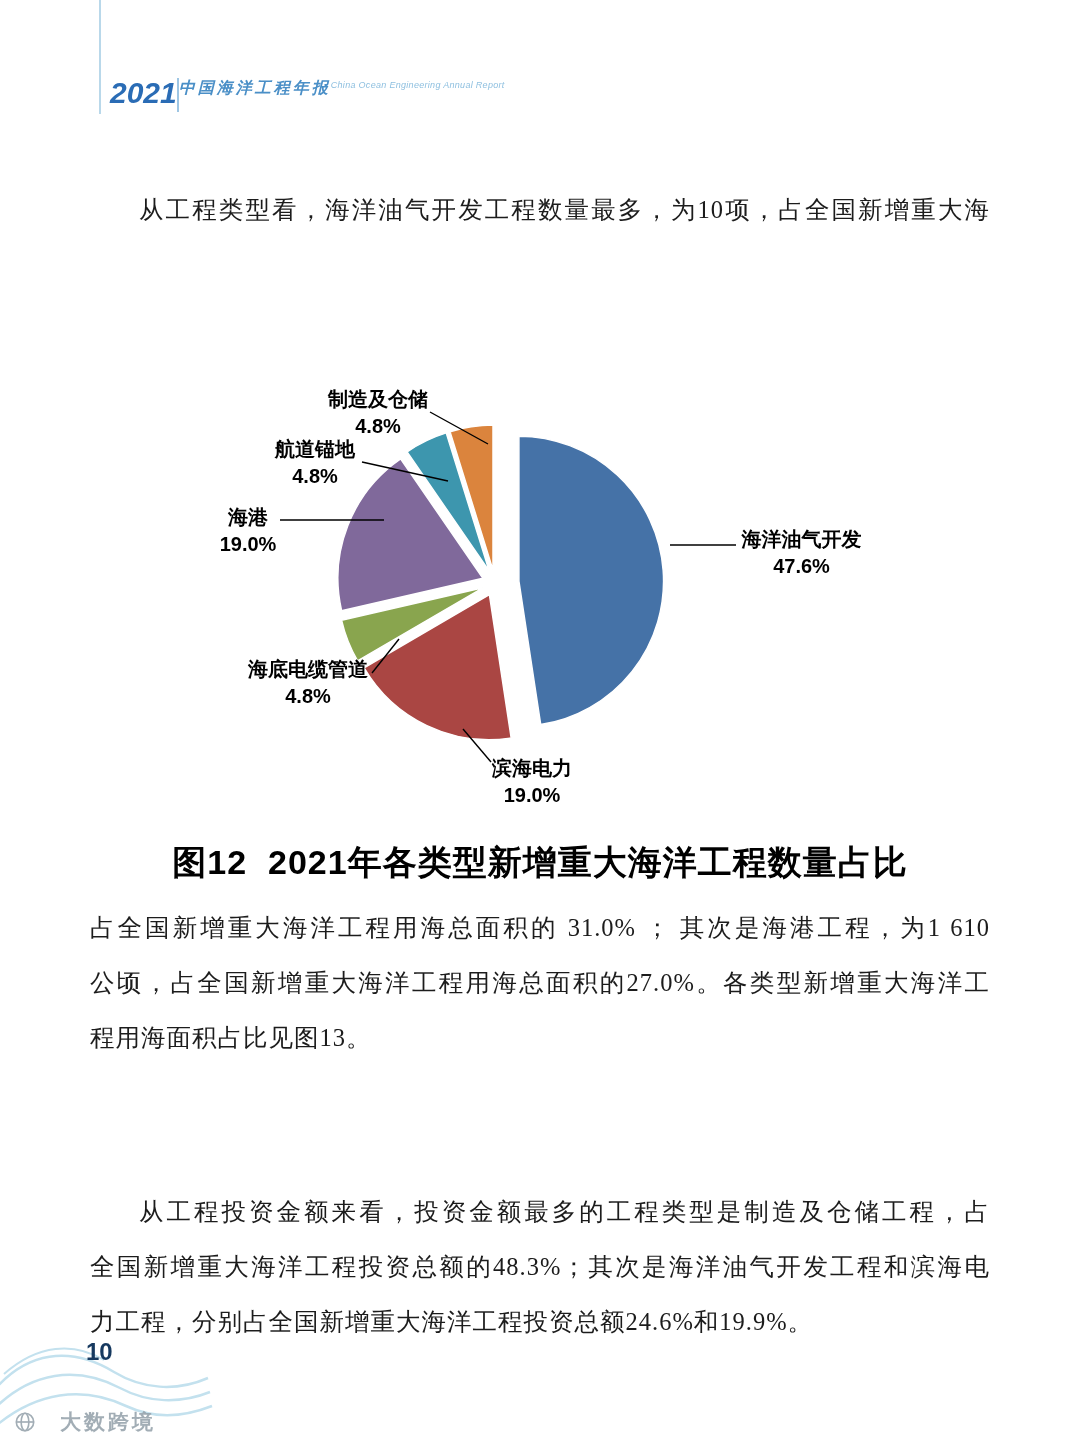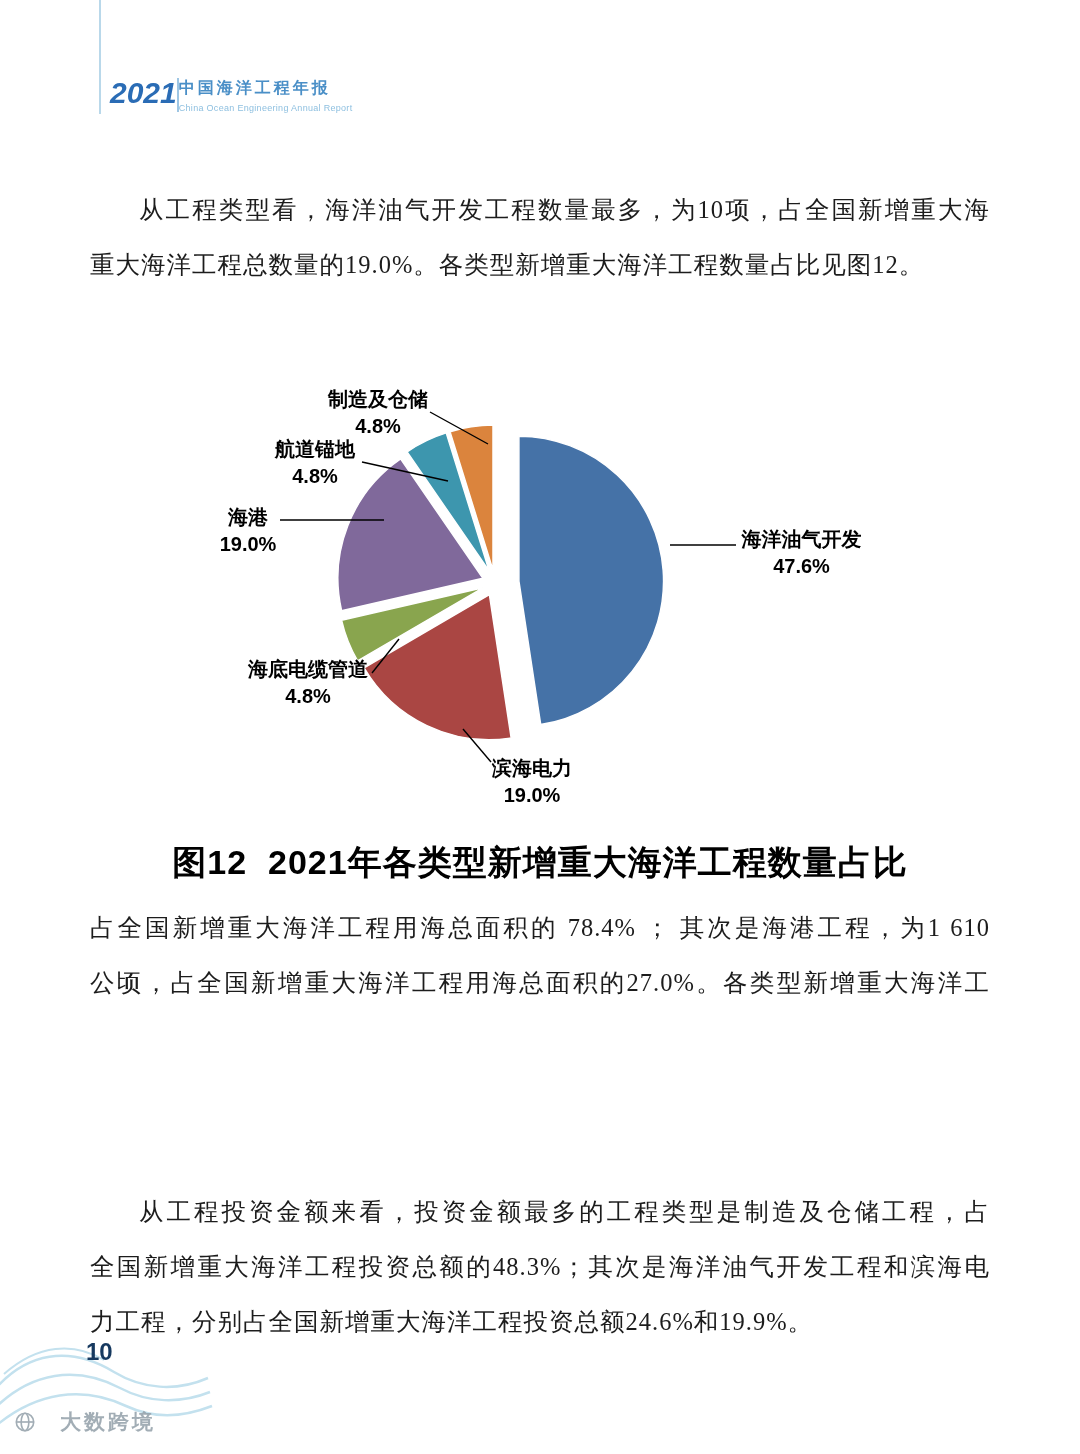--- a/index.html
+++ b/index.html
@@ -5,21 +5,21 @@
   html,body{margin:0;padding:0;}
   body{width:1080px;height:1454px;position:relative;background:#ffffff;overflow:hidden;
        font-family:"Liberation Serif","DejaVu Serif",serif;color:#1c1c1c;}
 
   
   .top-rule{position:absolute;left:99px;top:0;width:2px;height:114px;background:#b9d8ea;}
   .hdr{position:absolute;left:110px;top:76px;display:flex;align-items:flex-start;}
   .hdr-year{font-family:"Liberation Sans","DejaVu Sans",sans-serif;font-style:italic;
             font-weight:800;font-size:30px;color:#2a6cb5;line-height:34px;}
   .hdr-sep{width:2px;height:34px;background:#9ec6e4;margin-top:2px;}
-  .hdr-titles{display:flex;flex-direction:column;}
+  .hdr-titles{display:flex;flex-direction:row;font-style:italic;}
   .hdr-cn{font-family:"Liberation Sans","DejaVu Sans",sans-serif;font-size:16px;font-weight:700;
           letter-spacing:3px;color:#4a8fc7;margin-top:2px;}
   .hdr-en{font-family:"Liberation Sans","DejaVu Sans",sans-serif;font-size:9px;color:#8fc0e0;
           margin-top:4px;letter-spacing:0.3px;}
 
   
   .para{position:absolute;left:90px;width:900px;font-size:24.5px;letter-spacing:1px;}
   .para .line{height:55px;line-height:55px;white-space:nowrap;}
   .para .line.j{text-align:justify;text-align-last:justify;white-space:normal;}
   .para .line.first{text-indent:49px;}
@@ -65,21 +65,20 @@
     <span class="hdr-year">2021</span>
     <span class="hdr-sep"></span>
     <span class="hdr-titles">
       <span class="hdr-cn">中国海洋工程年报</span>
       <span class="hdr-en">China Ocean Engineering Annual Report</span>
     </span>
   </header>
 
   <div class="para p1">
     <div class="line first j">从工程类型看，海洋油气开发工程数量最多，为10项，占全国新增重大海</div>
-    <div class="line last">重大海洋工程总数量的19.0%。各类型新增重大海洋工程数量占比见图12。</div>
   </div>
 
   <figure class="chart">
     <svg id="pie-svg" width="900" height="440" viewBox="0 0 900 440">
       <g id="pie-slices">
           <path d="M 428.9 203.2 L 428.9 58.2 A 145 145 0 0 1 450.7 346.5 Z" fill="#4572A7" stroke="#ffffff" stroke-width="1.5"></path>
           <path d="M 399.4 216.7 L 421.2 360.1 A 145 145 0 0 1 274.1 289.8 Z" fill="#AA4643" stroke="#ffffff" stroke-width="1.5"></path>
           <path d="M 392.9 209.8 L 267.6 282.8 A 145 145 0 0 1 251.6 242.3 Z" fill="#89A54E" stroke="#ffffff" stroke-width="1.5"></path>
           <path d="M 392.9 200.3 L 251.6 232.8 A 145 145 0 0 1 310.6 80.9 Z" fill="#80699B" stroke="#ffffff" stroke-width="1.5"></path>
           <path d="M 399.3 193.3 L 317.1 73.9 A 145 145 0 0 1 356.2 54.9 Z" fill="#3D96AE" stroke="#ffffff" stroke-width="1.5"></path>
@@ -117,22 +116,23 @@
     </div>
     <div class="clabel l-oil">
       <span>海洋油气开发</span>
       <span>47.6%</span>
     </div>
   </figure>
 
   <div class="caption">图12  2021年各类型新增重大海洋工程数量占比</div>
 
   <div class="para p2">
-    <div class="line j">占全国新增重大海洋工程用海总面积的 78.4% ； 其次是海港工程，为1 610</div>
+    <div class="line j">占全国新增重大海洋工程用海总面积的 31.0% ； 其次是海港工程，为1 610</div>
     <div class="line j">公顷，占全国新增重大海洋工程用海总面积的27.0%。各类型新增重大海洋工</div>
+    <div class="line last">程用海面积占比见图13。</div>
   </div>
 
   <div class="para p3">
     <div class="line first j">从工程投资金额来看，投资金额最多的工程类型是制造及仓储工程，占</div>
     <div class="line j">全国新增重大海洋工程投资总额的48.3%；其次是海洋油气开发工程和滨海电</div>
     <div class="line last">力工程，分别占全国新增重大海洋工程投资总额24.6%和19.9%。</div>
   </div>
 
   <svg class="waves" width="230" height="130" viewBox="0 0 230 130">
     <g fill="none" stroke="#c3e1ee" stroke-width="2.5">

